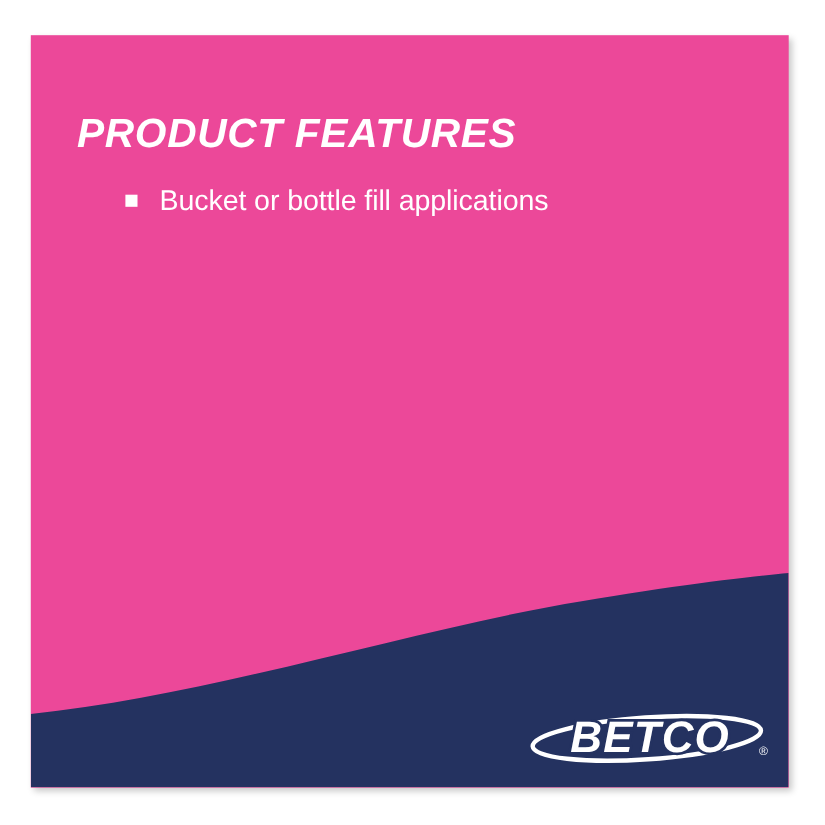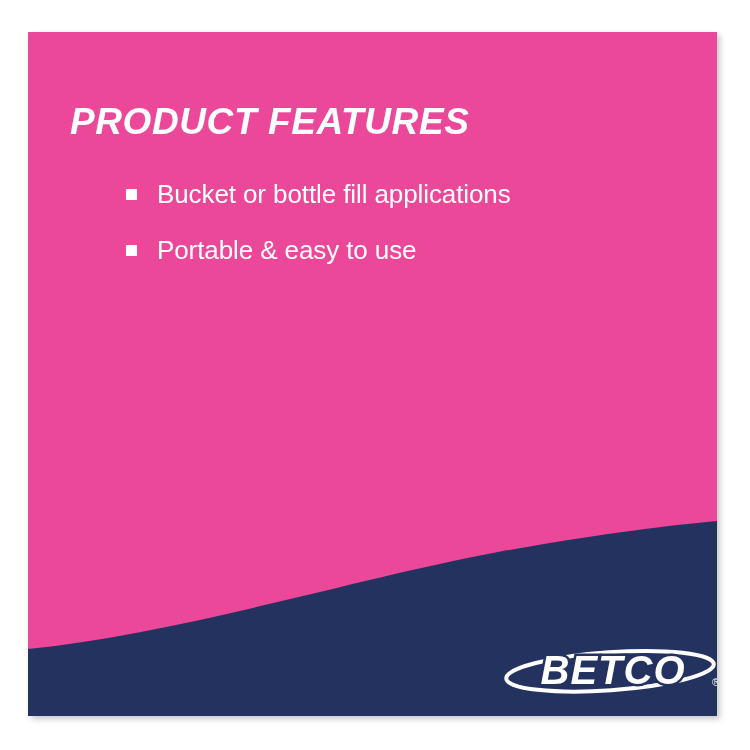--- a/index.html
+++ b/index.html
@@ -57,21 +57,21 @@
     font-family: "Liberation Sans", sans-serif;
     white-space: nowrap;
   }
 
   
   .features {
     position: absolute;
     left: 86px;
     top: 134px;
     width: 520px;
-    margin: 12px;
+    margin: 0;
     padding: 0;
     list-style: none;
   }
   .feature {
     position: relative;
     padding-left: 31px;
     margin-bottom: 23px;
     color: #ffffff;
     font-size: 26px;
     line-height: 33px;
@@ -86,21 +86,21 @@
     top: 11px;
     width: 11px;
     height: 11px;
     background: #ffffff;
   }
   .feature-text { display: block; }
 
   
   .logo {
     position: absolute;
-    left: 472px;
+    left: 450px;
     top: 610px;
     width: 228px;
     height: 58px;
   }
   .logo svg { display: block; width: 228px; height: 58px; }
 </style>
 </head>
 <body>
 
 <div id="stage">
@@ -113,24 +113,20 @@
 
     <div class="headline">PRODUCT FEATURES</div>
 
     <ul class="features">
 
       <li class="feature">
         <span class="bullet"></span>
         <span class="feature-text">Bucket or bottle fill applications</span>
       </li>
 
-      <li class="feature">
-        <span class="bullet"></span>
-        <span class="feature-text">Portable &amp; easy to use</span>
-      </li>
 
 
 
     </ul>
 
     <div class="logo">
       <svg viewBox="0 0 228 58">
         <g transform="rotate(-4 114 29)">
           <ellipse cx="110" cy="29" rx="104" ry="19" fill="none" stroke="#ffffff" stroke-width="4"></ellipse>
         </g>

